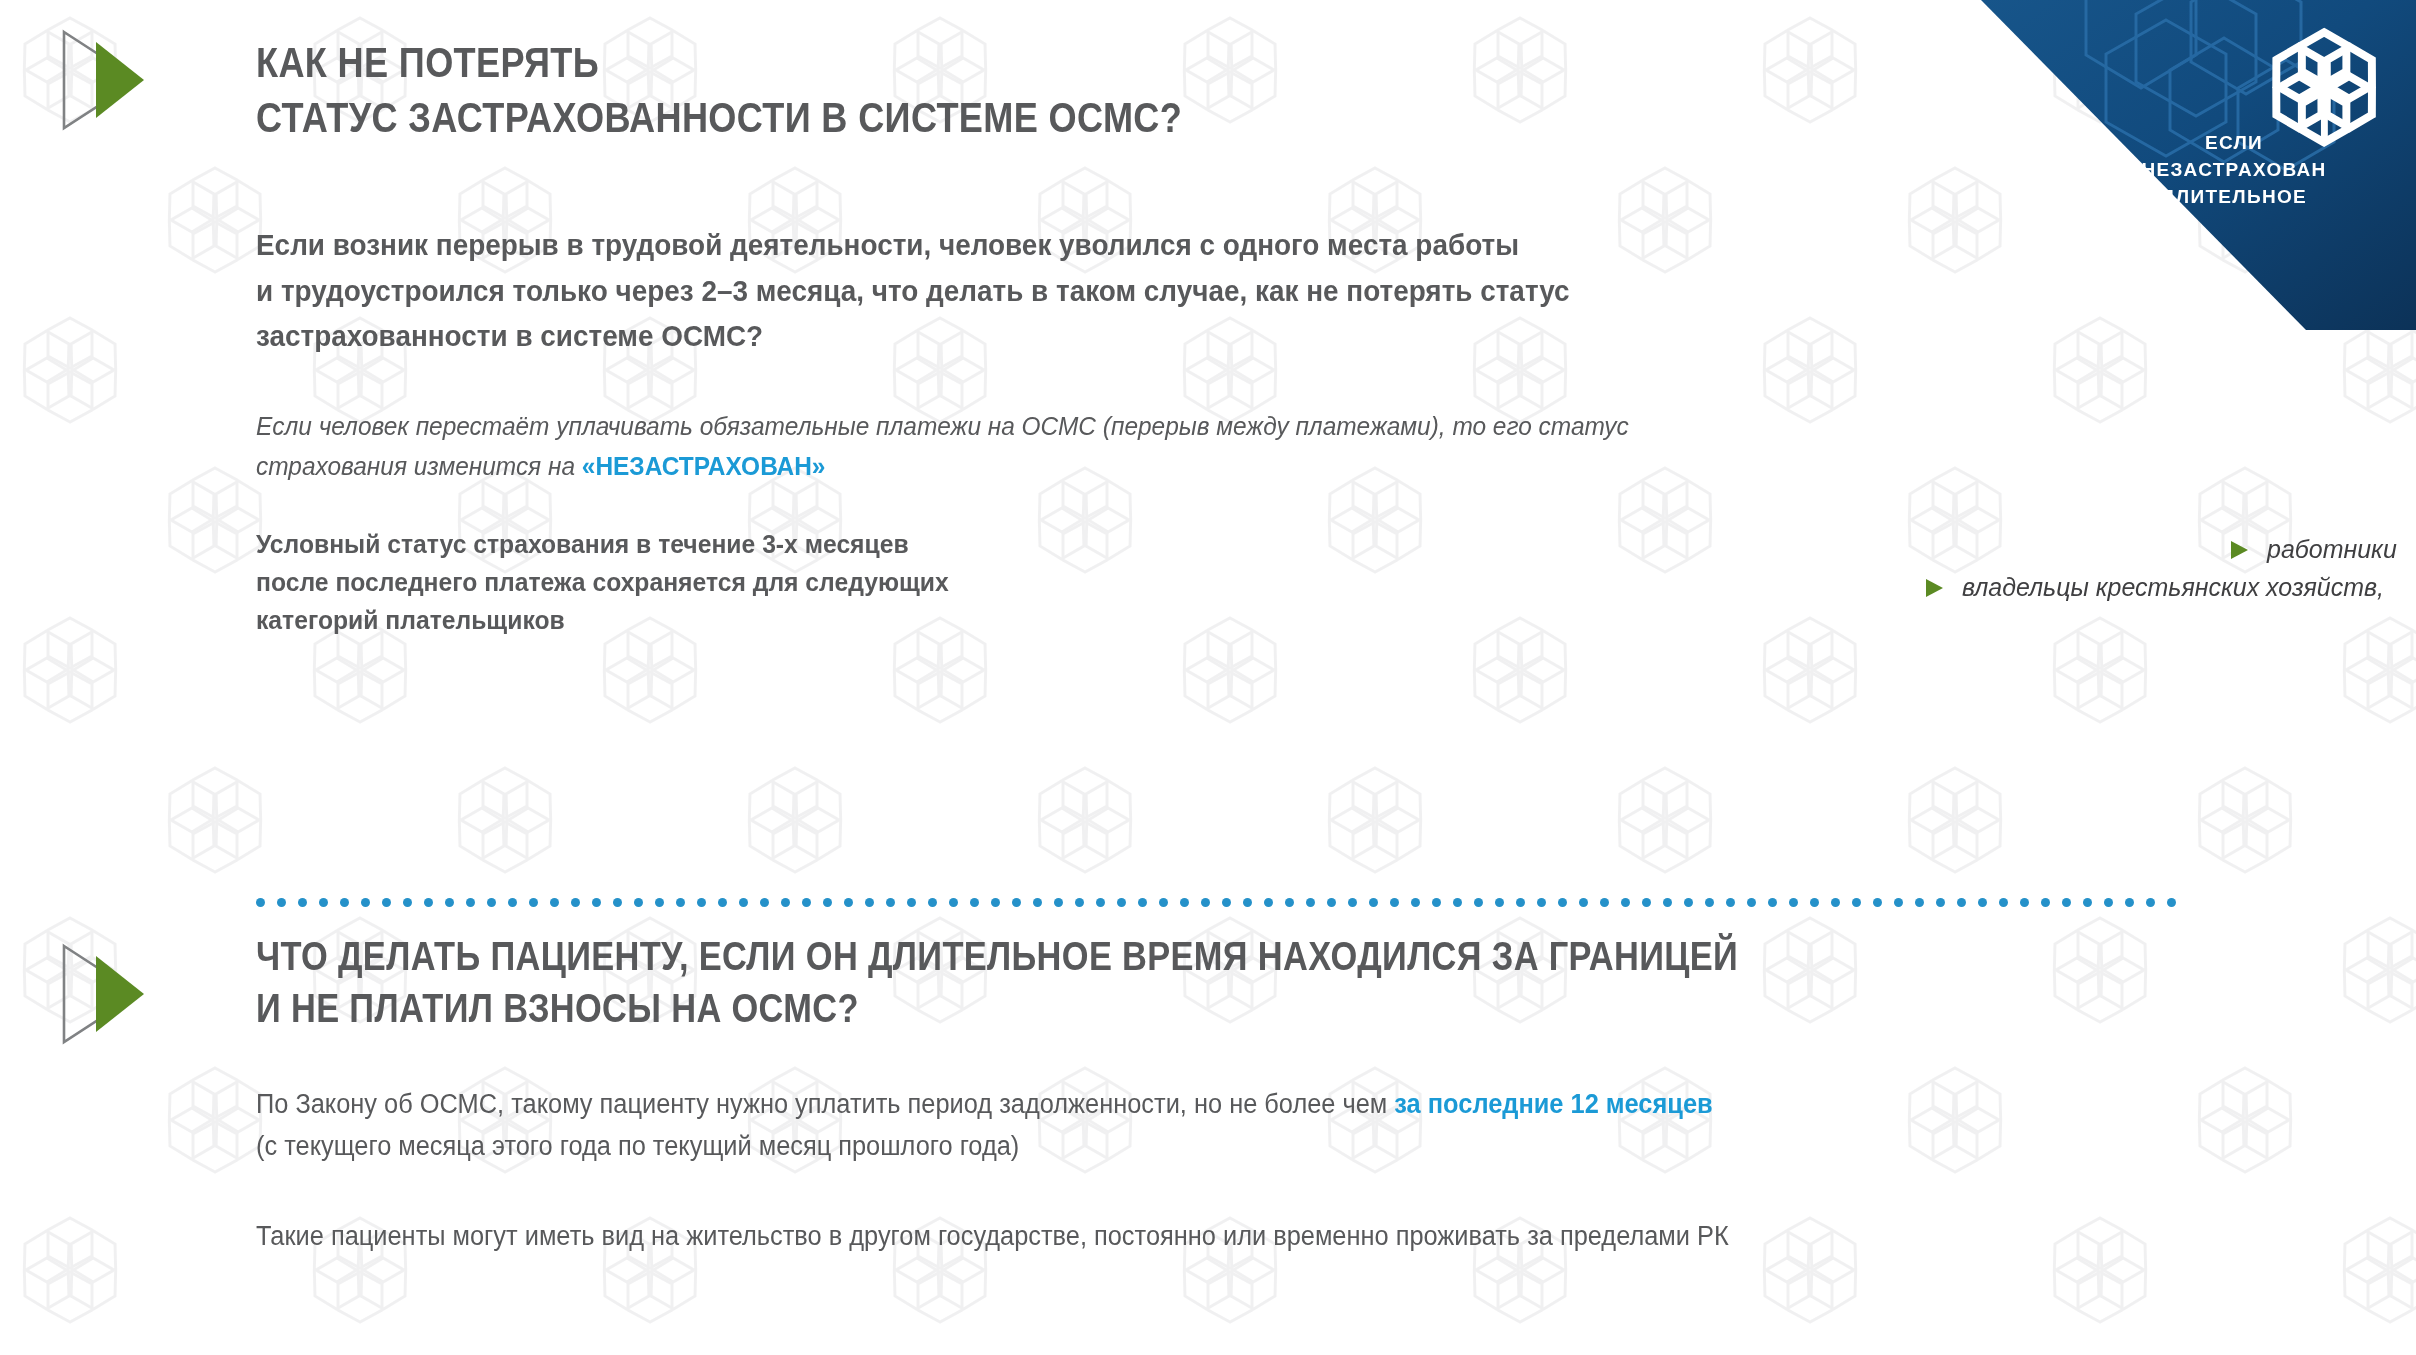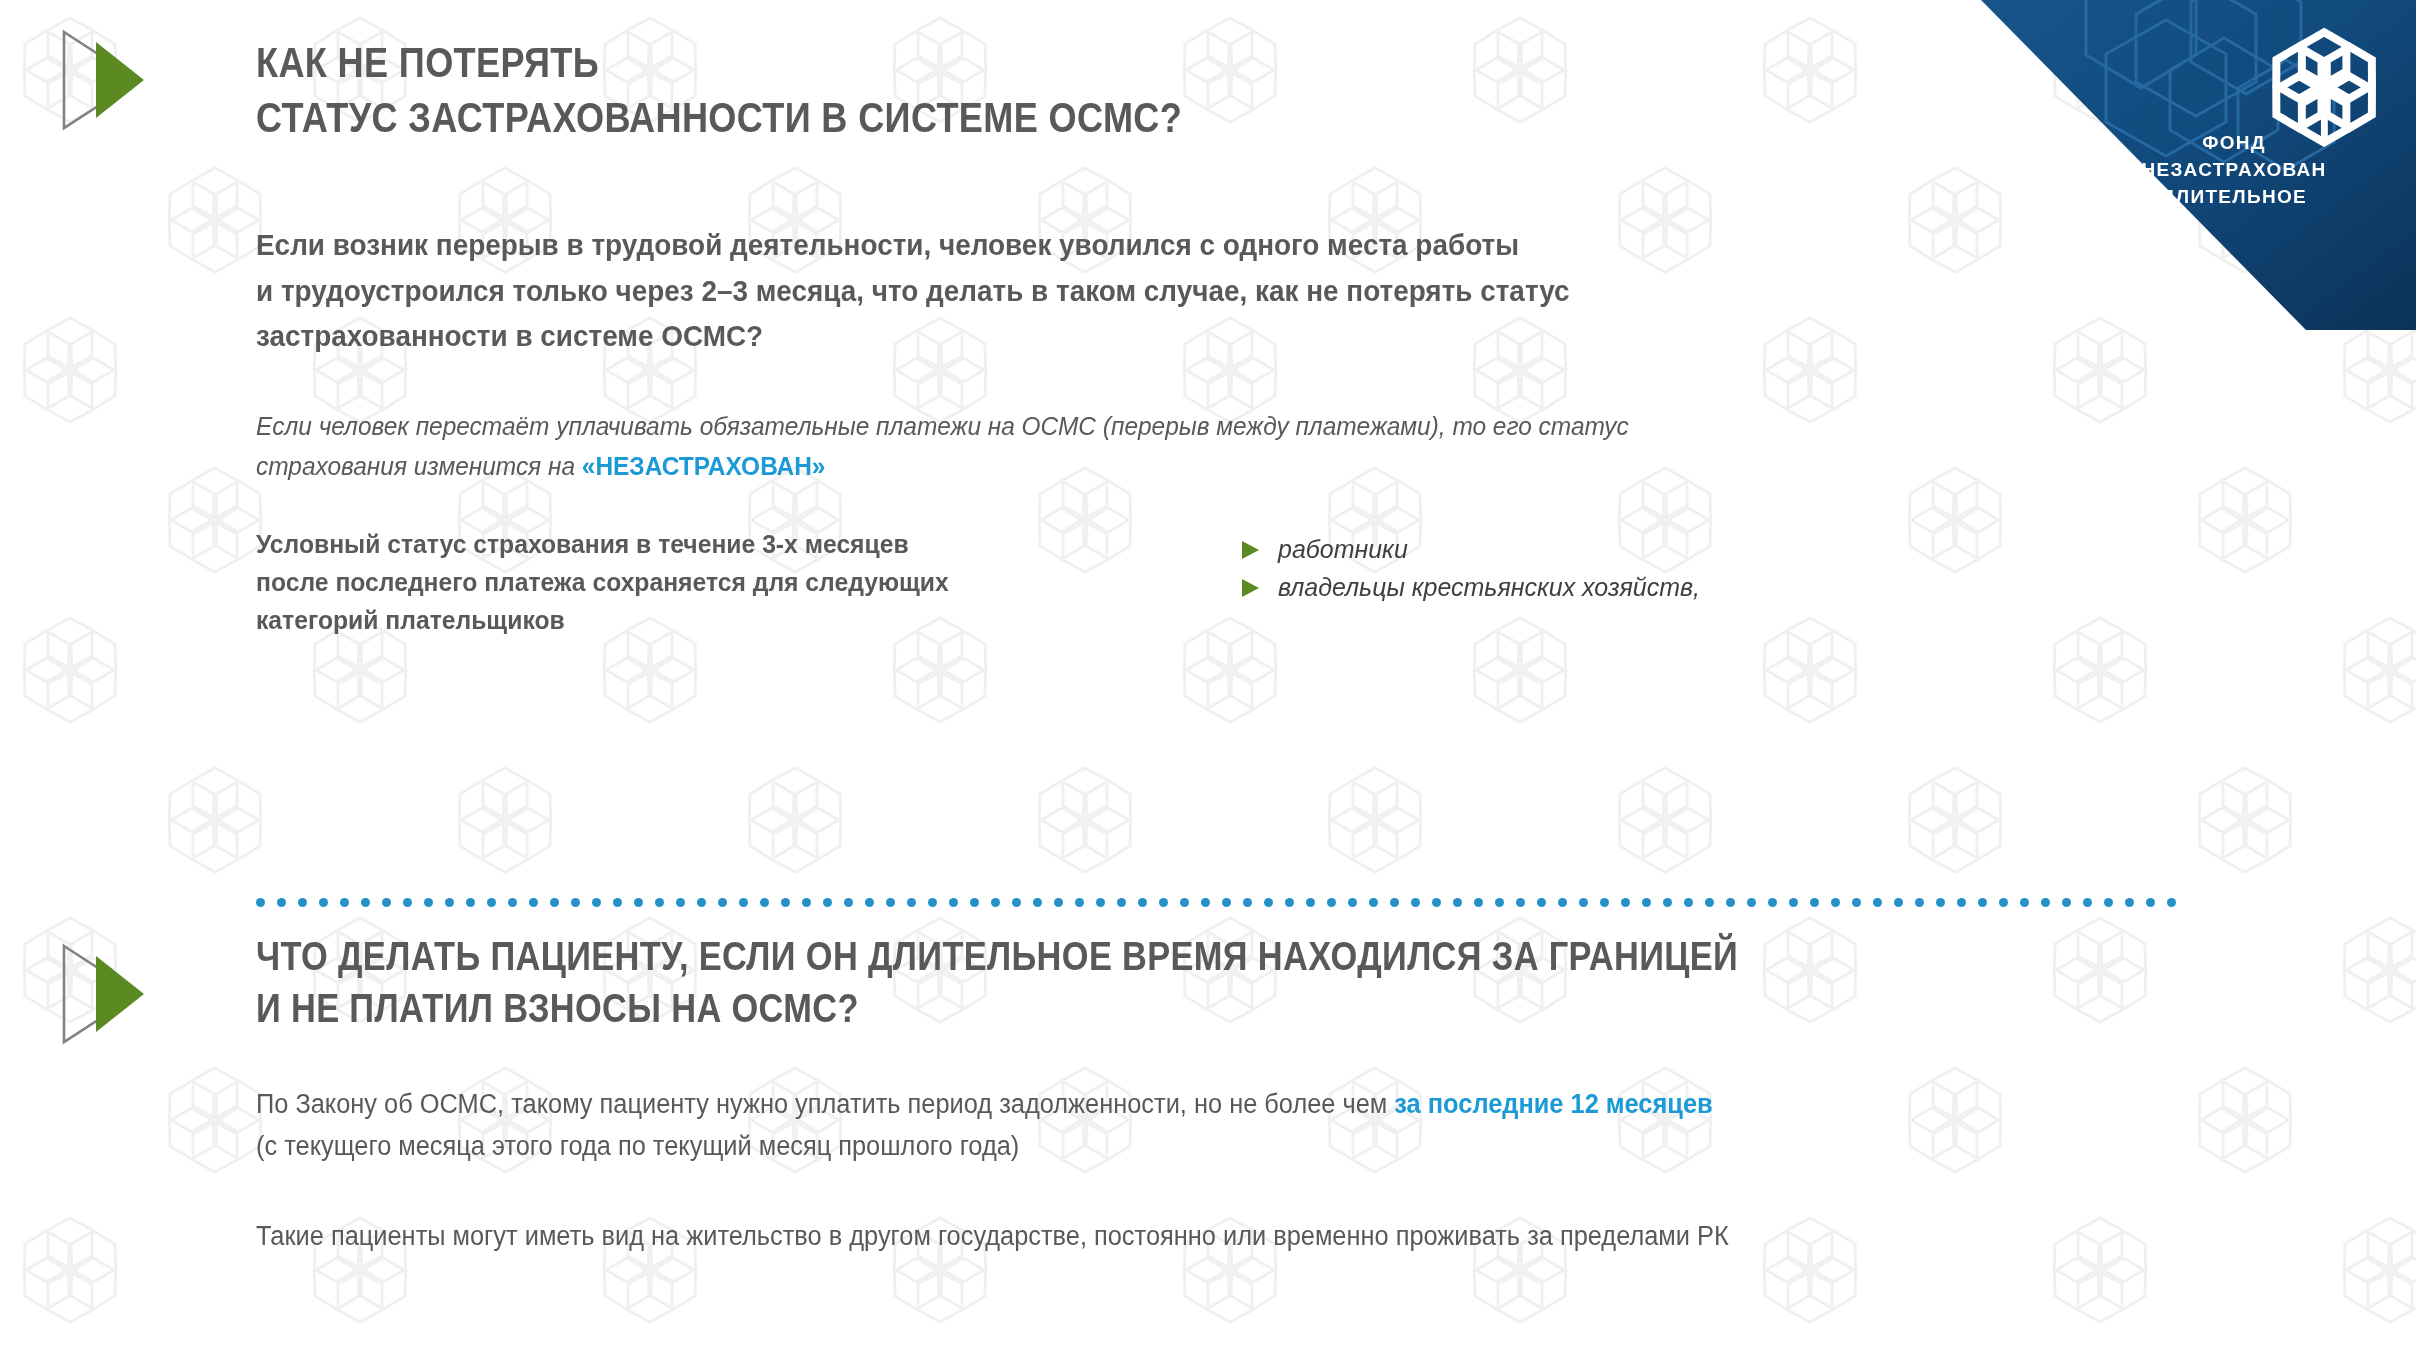--- a/index.html
+++ b/index.html
@@ -165,20 +165,21 @@
     left:1242px;
     top:530px;
     width:1160px;
     z-index:3;
   }
   #payer-list .li {
     display:flex;
     align-items:center;
     height:38px;
     margin-bottom:0px;
+    justify-content:flex-end;
   }
   #payer-list .li + .li { margin-top:0px; }
   #payer-list .bullet {
     flex:0 0 auto;
     width:20px;
     height:22px;
     margin-right:16px;
     position:relative;
   }
   #payer-list .bullet::before {
@@ -271,21 +272,21 @@
           <path d="M52 4 L73 16 L73 41 L52 53 L31 41 L31 16 Z" transform="rotate(60 52 56)"></path>
           <path d="M52 4 L73 16 L73 41 L52 53 L31 41 L31 16 Z" transform="rotate(120 52 56)"></path>
           <path d="M52 4 L73 16 L73 41 L52 53 L31 41 L31 16 Z" transform="rotate(180 52 56)"></path>
           <path d="M52 4 L73 16 L73 41 L52 53 L31 41 L31 16 Z" transform="rotate(240 52 56)"></path>
           <path d="M52 4 L73 16 L73 41 L52 53 L31 41 L31 16 Z" transform="rotate(300 52 56)"></path>
         </g>
         <rect x="49" y="56" width="6.5" height="52" fill="#ffffff"></rect>
       </g>
     </svg>
     <div class="logo-text">
-      <span>ФОНД</span><br>
+      <span>ЕСЛИ</span><br>
       <span>НЕЗАСТРАХОВАН</span><br>
       <span>ДЛИТЕЛЬНОЕ</span>
     </div>
   </div>
 
   <svg class="marker" style="left:52px; top:24px;" viewBox="0 0 92 112" aria-hidden="true">
     <polygon points="12,8 86,56 12,104" fill="none" stroke="#808284" stroke-width="2.6"></polygon>
     <polygon points="44,18 92,56 44,94" fill="#5b8a23"></polygon>
   </svg>
 

